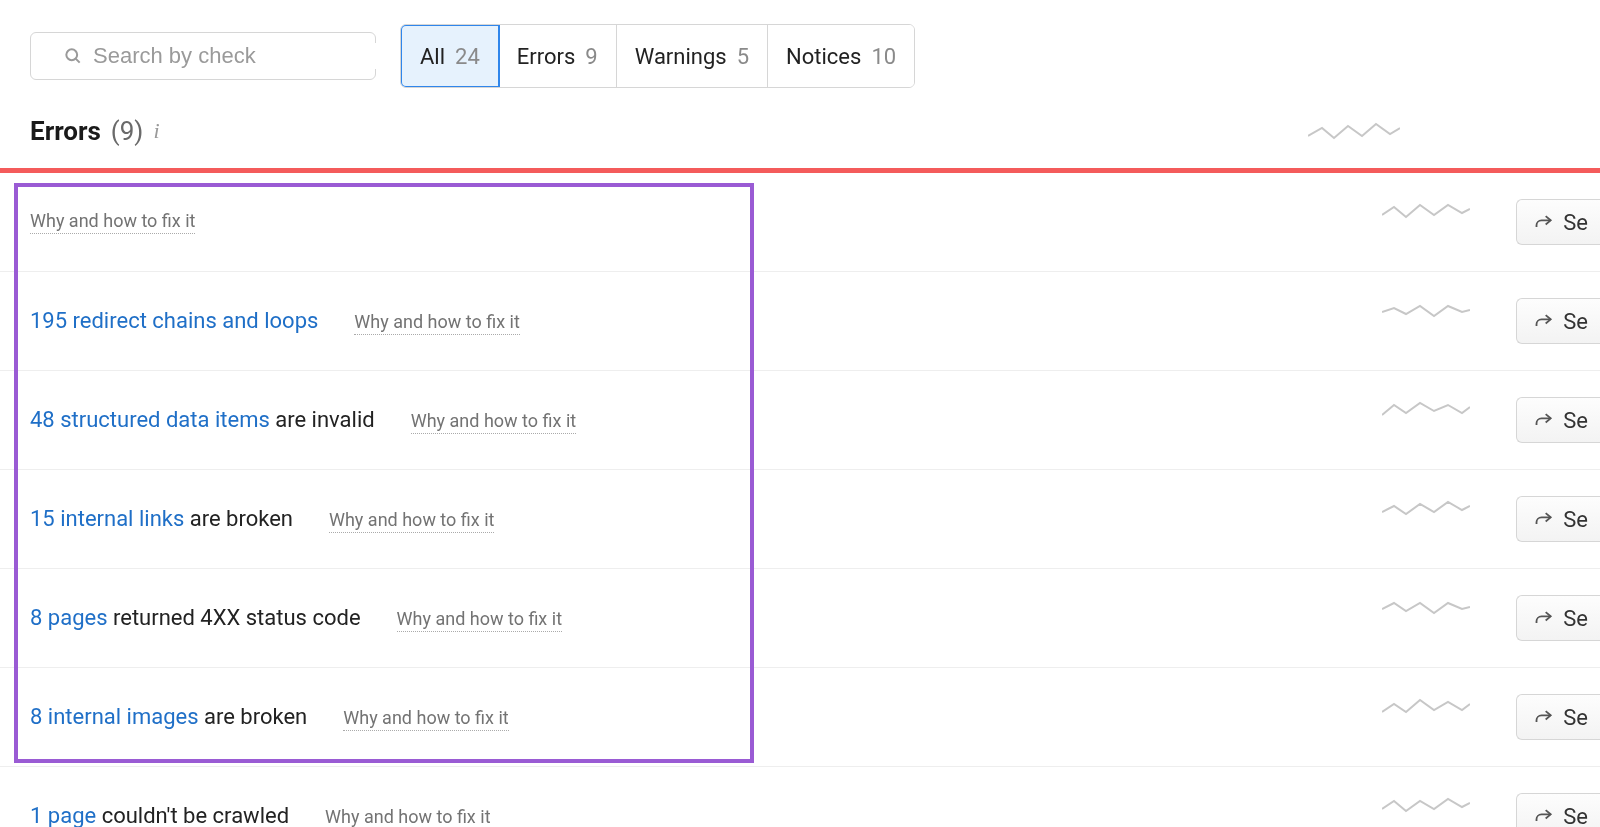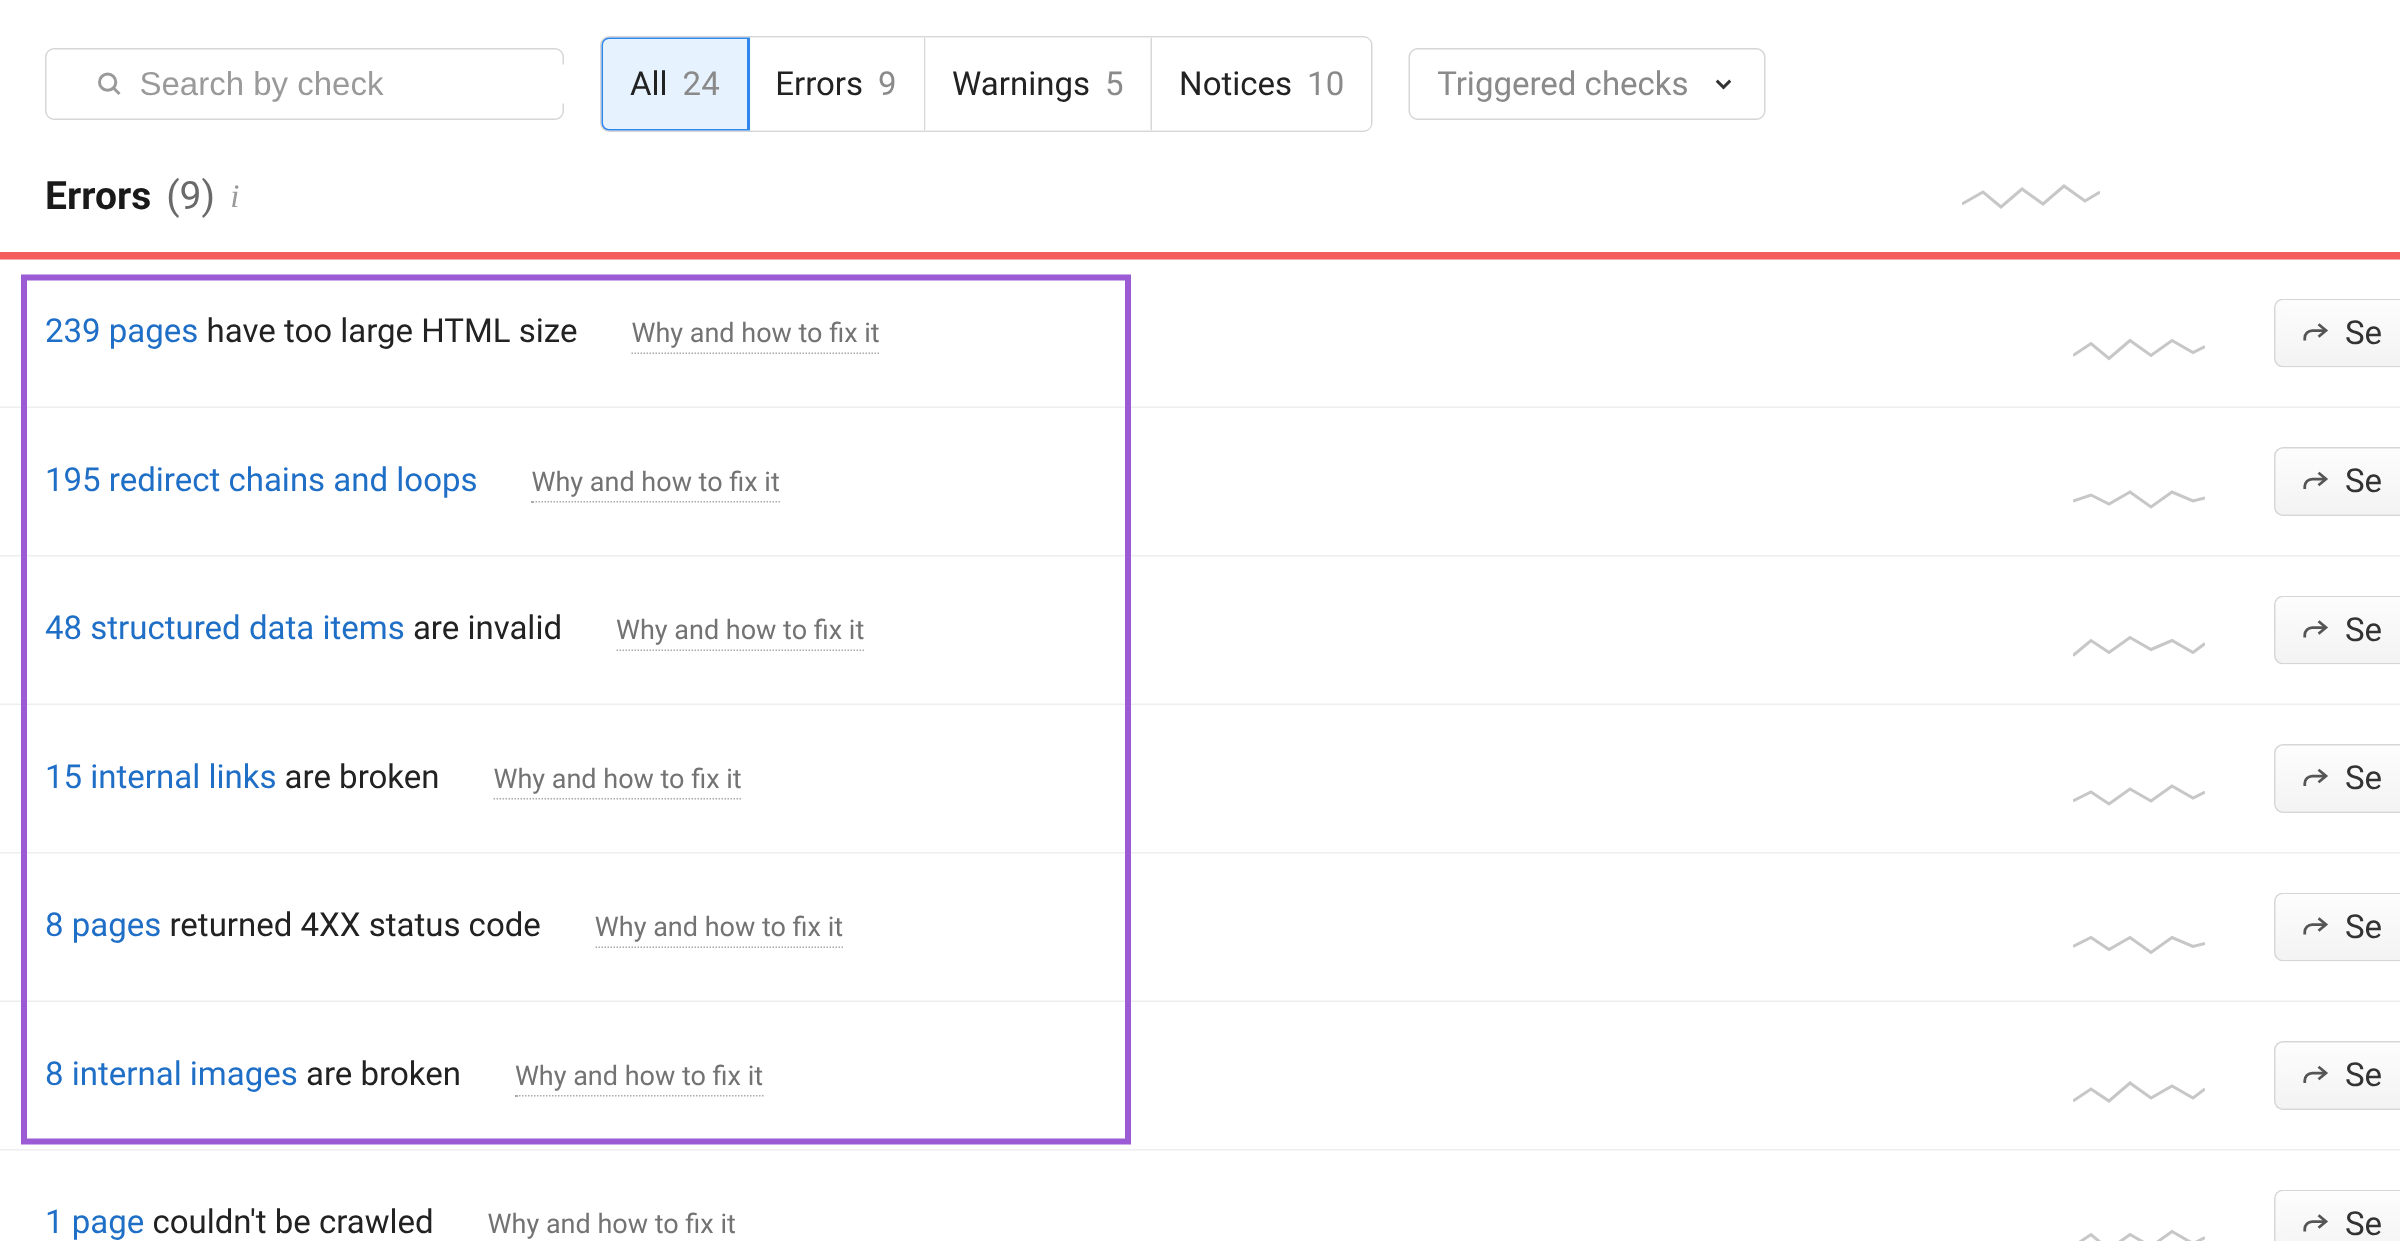--- a/index.html
+++ b/index.html
@@ -169,21 +169,21 @@
   .issue-rest { color: #222; }
   .fix-link {
     color: #737373;
     border-bottom: 1px dotted #aaa;
     padding-bottom: 2px;
     cursor: pointer;
     font-size: 18px;
   }
   .row-right {
     display: flex;
-    align-items: flex-end;
+    align-items: flex-start;
     gap: 46px;
     padding-right: 0;
   }
   .row-spark { color: #c7c7c7; }
   .se-btn {
     display: flex;
     align-items: center;
     gap: 8px;
     border: 1px solid #d6d6d6;
     background: linear-gradient(#fdfdfd, #f3f3f3);
@@ -225,26 +225,20 @@
     <div class="tab">
       <span>Warnings</span>
       <span class="count">5</span>
     </div>
     <div class="tab">
       <span>Notices</span>
       <span class="count">10</span>
     </div>
   </div>
 
-  <div class="dropdown">
-    <span>Triggered checks</span>
-    <svg width="18" height="18" viewBox="0 0 24 24" fill="none" stroke="#333" stroke-width="2.6">
-        <polyline points="6 9 12 15 18 9"></polyline>
-      </svg>
-  </div>
 
 
 </div>
 
 <div class="section-header">
   <div class="section-title">
     <span class="name">Errors</span>
     <span class="count">(9)</span>
     <span class="info-icon">i</span>
   </div>
@@ -255,23 +249,20 @@
   </div>
 </div>
 
 <div class="red-line"></div>
 
 <div class="rows-wrap">
   <div class="highlight-box"></div>
 
   <div class="row">
     <div class="row-left">
-      <span class="issue-text">
-        <span class="issue-link">239 pages</span><span class="issue-rest"> have too large HTML size</span>
-      </span>
       <span class="fix-link">Why and how to fix it</span>
     </div>
     <div class="row-right">
       <span class="row-spark">
         <svg width="88" height="24" viewBox="0 0 88 24" fill="none" stroke="#c7c7c7" stroke-width="2">
             <polyline points="0,16 12,8 24,18 38,6 52,16 66,6 80,14 88,10"></polyline>
           </svg>
       </span>
       <div class="se-btn">
         <svg width="22" height="20" viewBox="0 0 24 24" fill="none" stroke="#555" stroke-width="2.2">

